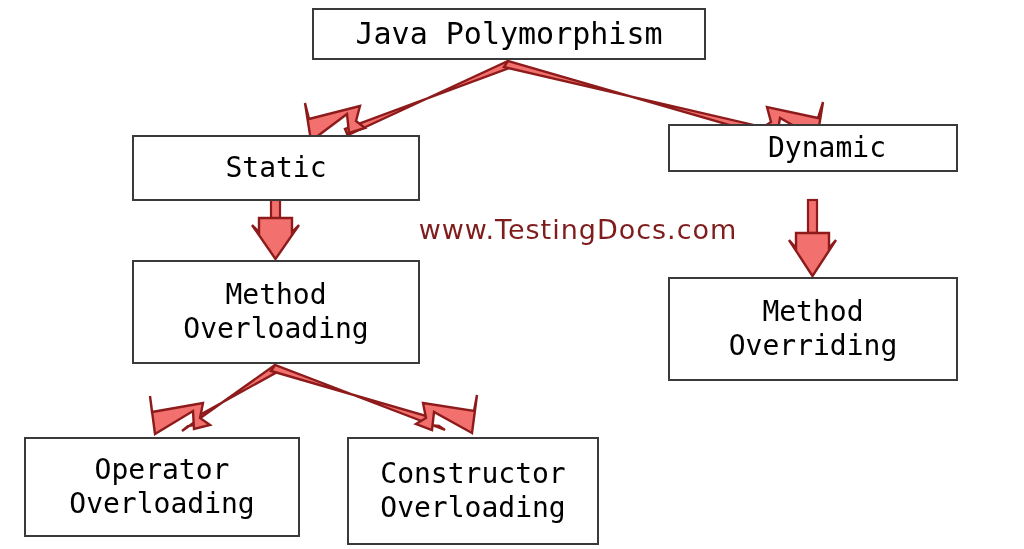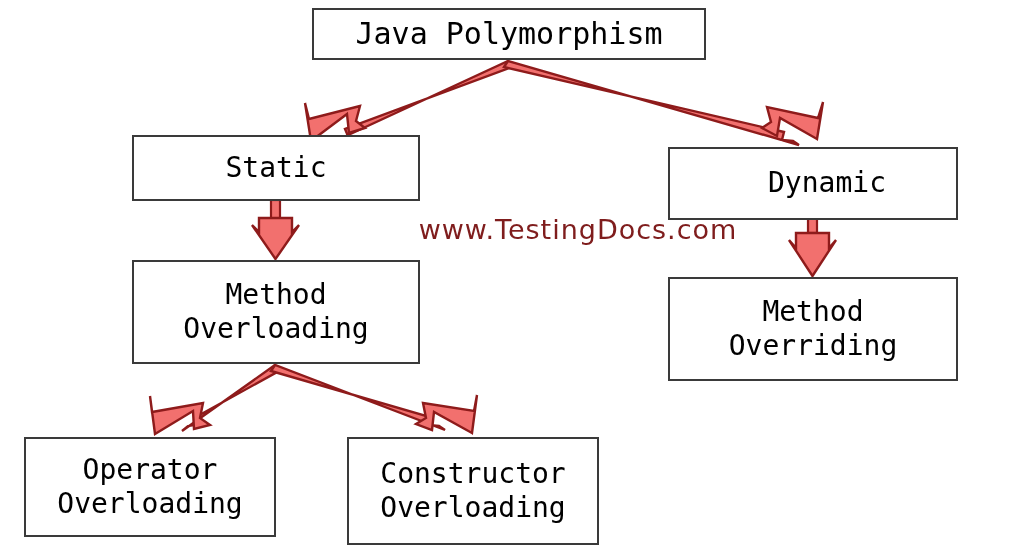--- a/index.html
+++ b/index.html
@@ -33,30 +33,30 @@
     white-space: pre-line;
     letter-spacing: 0px;
   }
   
   #node-root      { left: 312px; top: 8px;   width: 394px; height: 52px;  }
   #node-root .node-label      { font-size: 30px; }
 
   #node-static    { left: 132px; top: 135px; width: 288px; height: 66px; }
   #node-static .node-label    { font-size: 28px; }
 
-  #node-dynamic   { left: 668px; top: 147px; width: 290px; height: 73px; padding-left: 28px; }
+  #node-dynamic   { left: 668px; top: 124px; width: 290px; height: 48px; padding-left: 28px; }
   #node-dynamic .node-label   { font-size: 28px; }
 
   #node-method-overloading  { left: 132px; top: 260px; width: 288px; height: 104px; }
   #node-method-overloading .node-label { font-size: 28px; }
 
   #node-method-overriding   { left: 668px; top: 277px; width: 290px; height: 104px; }
   #node-method-overriding .node-label  { font-size: 28px; }
 
-  #node-operator-overloading { left: 24px;  top: 437px; width: 252px; height: 100px; }
+  #node-operator-overloading { left: 24px;  top: 437px; width: 276px; height: 100px; }
   #node-operator-overloading .node-label { font-size: 28px; }
 
   #node-constructor-overloading { left: 347px; top: 437px; width: 252px; height: 108px; }
   #node-constructor-overloading .node-label { font-size: 28px; }
 
   #arrow-layer {
     position: absolute;
     left: 0;
     top: 0;
     width: 1024px;

